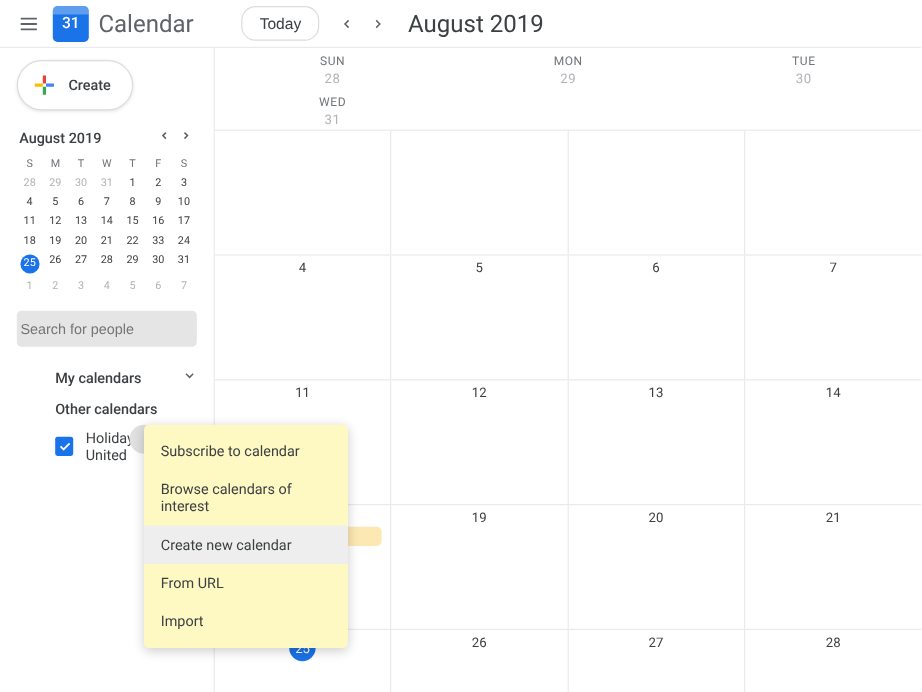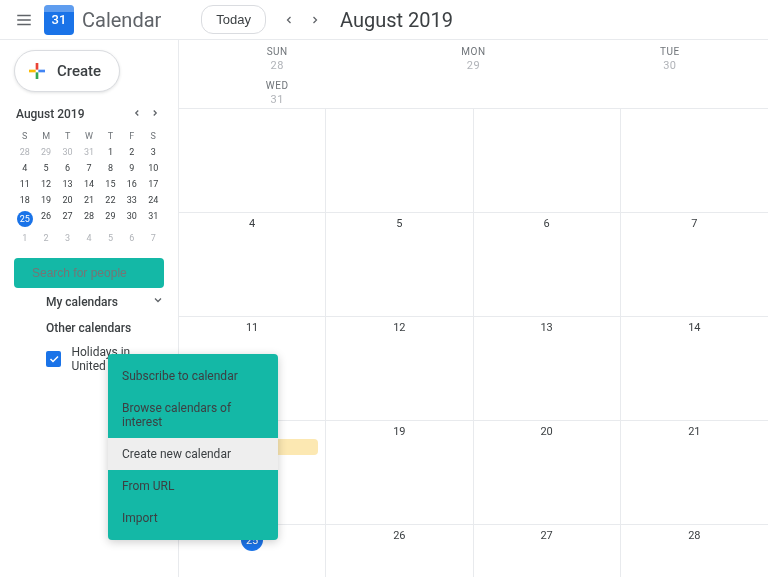--- a/index.html
+++ b/index.html
@@ -21,48 +21,48 @@
   
   .body-wrap { display:flex; height: calc(577px - 40px); }
   .sidebar { width: 178px; padding: 10px 14px; flex-shrink: 0; position: relative; }
   .grid-area { flex:1; border-left: 1px solid #e8eaed; position: relative; }
 
   
   .create-btn { display:inline-flex; align-items:center; background:#fff; border:1px solid #dadce0; border-radius: 24px; box-shadow: 0 1px 3px rgba(60,64,67,.15); padding: 8px 18px 8px 10px; cursor:pointer; margin-bottom: 14px; }
   .plus-icon { width:24px; height:24px; margin-right:8px; position:relative; }
   .plus-icon::before, .plus-icon::after { content:''; position:absolute; background:#34a853; }
   .plus-icon svg { width:24px; height:24px; }
-  .create-text { font-size:15px; font-weight:500; color:#3c4043; }
+  .create-text { font-size:12px; font-weight:500; color:#3c4043; }
 
   
   .mini-cal { font-size:10px; color:#3c4043; margin-bottom: 12px; }
   .mini-head { display:flex; align-items:center; justify-content:space-between; margin-bottom:6px; padding: 0 2px; }
   .mini-head .title { font-size:12px; font-weight:500; }
   .mini-head .arrs { display:flex; gap:4px; }
   .mini-head .arrs span { cursor:pointer; color:#5f6368; padding: 2px; }
   .mini-grid { display:grid; grid-template-columns: repeat(7, 1fr); text-align:center; }
   .mini-grid .dh { font-size:9px; color:#70757a; padding:3px 0; }
   .mini-grid .d { font-size:9px; padding:3px 0; cursor:pointer; }
   .mini-grid .d.dim { color:#b0b3b8; }
   .mini-grid .d.sel span { background:#1a73e8; color:#fff; border-radius:50%; display:inline-flex; width:16px; height:16px; align-items:center; justify-content:center; }
 
   
-  .search-box { background:#14b8a6; border-radius:4px; padding:8px 18px; font-size:12px; color:#5f6368; margin-bottom:6px; }
+  .search-box { background:#e5e5e5; border-radius:4px; padding:8px 3px; font-size:12px; color:#5f6368; margin-bottom:18px; }
   .search-box input { border:none; background:transparent; outline:none; width:100%; font-size:12px; color:#3c4043; }
 
   
   .cal-section { margin-bottom: 12px; margin-left: 32px; }
   .cal-section-head { display:flex; align-items:center; justify-content:space-between; cursor:pointer; font-size:12px; font-weight:500; color:#3c4043; }
   .cal-section-head .chev { color:#5f6368; }
   .cal-item { display:flex; align-items:center; margin-top:10px; font-size:12px; }
   .cal-item .cb { width:16px; height:16px; border-radius:2px; background:#1a73e8; margin-right:10px; display:flex; align-items:center; justify-content:center; }
   .cal-item .cb svg { width:12px; height:12px; stroke:#fff; }
 
   
-  .popover { position:absolute; left:108px; top:314px; width:170px; background:#14b8a6; box-shadow: 0 2px 10px rgba(0,0,0,.2); border-radius:4px; padding: 6px 0; z-index:50; }
+  .popover { position:absolute; left:120px; top:314px; width:170px; background:#fef9c3; box-shadow: 0 2px 10px rgba(0,0,0,.2); border-radius:4px; padding: 6px 0; z-index:50; }
   .popover-row { padding: 9px 14px; font-size:12px; color:#3c4043; cursor:pointer; }
   .popover-row.hover { background:#eeeeee; }
   .round-trigger { position:absolute; left:108px; top:314px; width:24px; height:24px; border-radius:50%; background:#e0e0e0; z-index:40; }
 
   
   .day-head-row { display:grid; grid-template-columns: repeat(3, 1fr); border-bottom:1px solid #e8eaed; }
   .day-head { text-align:center; font-size:10px; color:#70757a; padding: 6px 0 2px; letter-spacing: .5px; }
   .weeks { display:flex; flex-direction:column; height: calc(100% - 18px); }
   .week { flex:1; display:grid; grid-template-columns: repeat(4, 1fr); border-bottom:1px solid #e8eaed; min-height: 90px; position:relative; }
   .week:last-child { border-bottom:none; }

